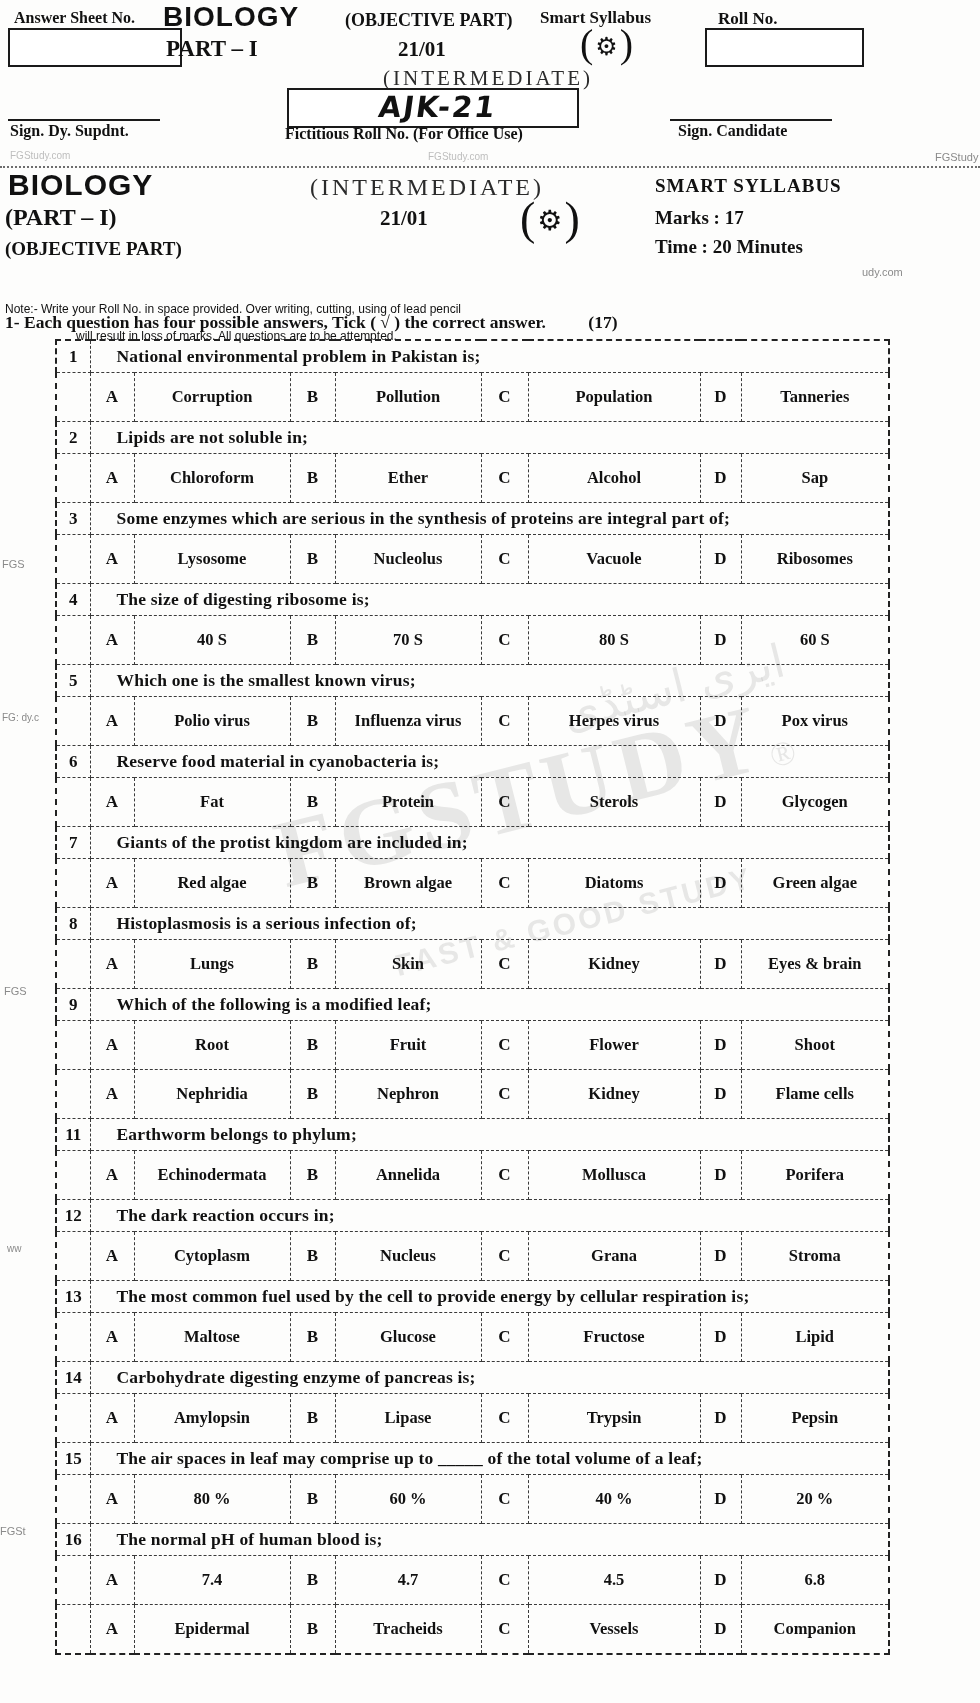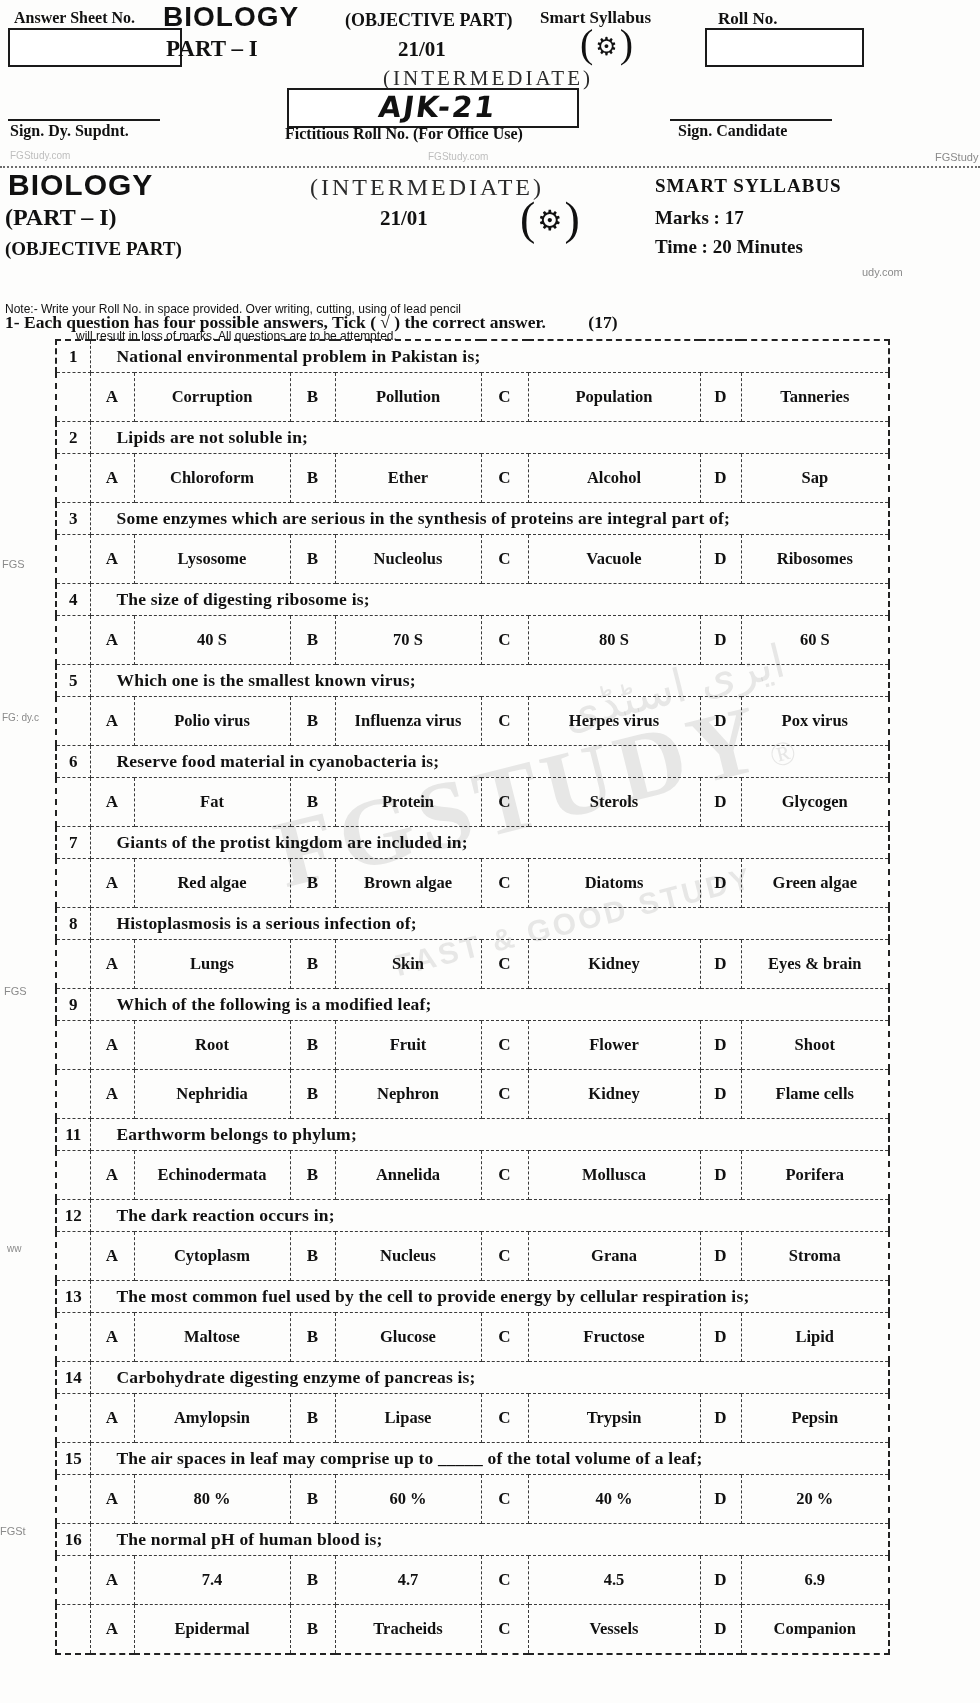--- a/index.html
+++ b/index.html
@@ -348,21 +348,21 @@
         </tr>
         <tr>
           <td class="blank"></td>
           <td class="letter">A</td>
           <td class="opt">7.4</td>
           <td class="letter">B</td>
           <td class="opt">4.7</td>
           <td class="letter">C</td>
           <td class="opt">4.5</td>
           <td class="letter">D</td>
-          <td class="opt">6.9</td>
+          <td class="opt">6.8</td>
         </tr>
         <tr>
           <td class="blank"></td>
           <td class="letter">A</td>
           <td class="opt">Epidermal</td>
           <td class="letter">B</td>
           <td class="opt">Tracheids</td>
           <td class="letter">C</td>
           <td class="opt">Vessels</td>
           <td class="letter">D</td>

